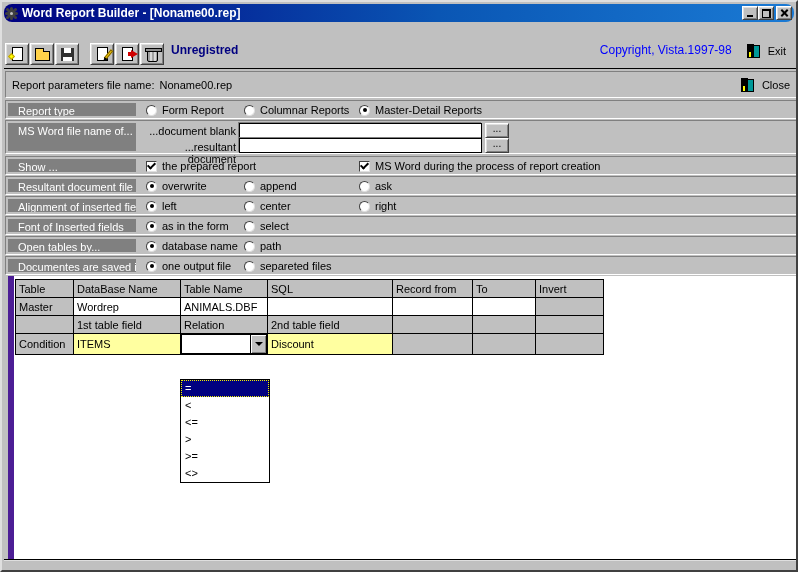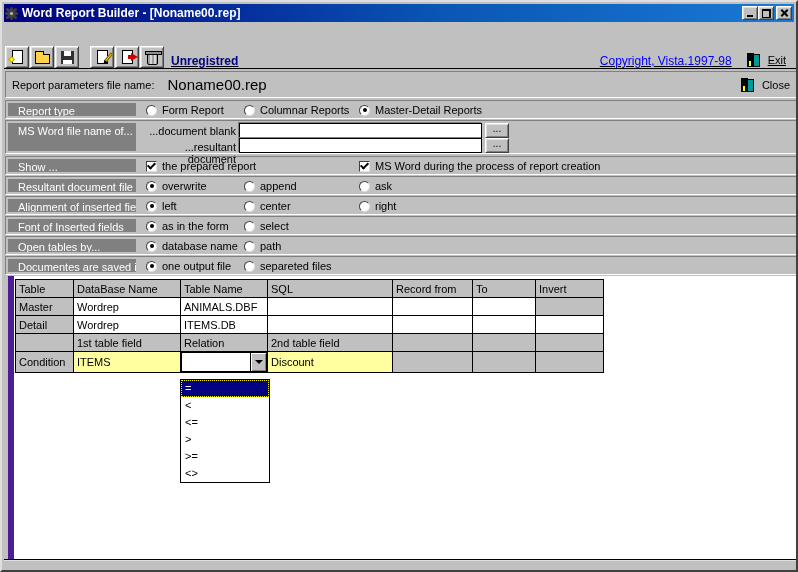--- a/index.html
+++ b/index.html
@@ -6,21 +6,21 @@
   body { background:#000; font-family:"Liberation Sans", sans-serif; }
   .window{
     position:relative; width:798px; height:572px; background:#c0c0c0;
     border:2px solid; border-color:#dfdfdf #404040 #404040 #dfdfdf;
     font-size:11px; color:#000; overflow:hidden;
   }
   
   .titlebar{
     position:absolute; left:2px; top:2px; width:790px; height:18px;
     background:linear-gradient(90deg,#000080 0%,#0a56b4 55%,#1a7ad4 100%);
-    display:flex; align-items:center; padding:0 2px;
+    display:flex; align-items:center; padding:0 2px;border-radius:8px;
   }
   .titlebar .title{ color:#fff; font-weight:bold; font-size:12px; margin-left:5px; white-space:nowrap; }
   .winbtns{ margin-left:auto; display:flex; }
   .winbtn{
     width:16px; height:14px; background:#c0c0c0;
     border:1px solid; border-color:#fff #404040 #404040 #fff;
     box-shadow:inset 1px 1px 0 #dfdfdf, inset -1px -1px 0 #808080;
     display:flex; align-items:center; justify-content:center; position:relative;
   }
   .winbtn.close{ margin-left:2px; }
@@ -44,21 +44,21 @@
   .menubar{
     position:absolute; left:2px; top:20px; width:790px; height:19px; background:#c0c0c0;
     display:flex; align-items:center; padding:0 2px;
     border-bottom:1px solid #808080; box-shadow:0 1px 0 #fff;
   }
   .menu-item{ padding:2px 8px; cursor:default; }
   .menu-item.u-first::first-letter{ text-decoration:underline; }
   
   .toolbar{
     position:absolute; left:2px; top:41px; width:790px; height:25px;
-    display:flex; align-items:flex-end; padding-left:1px;text-decoration:underline;
+    display:flex; align-items:flex-start; padding-left:1px;
   }
   .tb-btn{
     width:24px; height:22px; background:#c0c0c0; margin-right:1px;
     border:1px solid; border-color:#fff #404040 #404040 #fff;
     box-shadow:inset 1px 1px 0 #dfdfdf, inset -1px -1px 0 #808080;
     display:flex; align-items:center; justify-content:center; position:relative;
   }
   .tb-gap{ width:10px; }
   .unregistered{ font-weight:bold; font-size:12px; color:#000080; margin-left:6px; }
   .copyright{ margin-left:auto; color:#0000ff; font-size:12px; }
@@ -81,21 +81,21 @@
   
   .icon-door{ width:16px; height:16px; position:relative; flex:0 0 auto; }
   .icon-door .frame{ position:absolute; left:1px; top:1px; width:7px; height:14px; background:#000; }
   .icon-door .light{ position:absolute; left:3px; bottom:2px; width:2px; height:5px; background:#ffff00; }
   .icon-door .panel{ position:absolute; left:7px; top:2px; width:7px; height:13px; background:#009898; border:1px solid #000; }
   
   .client{ position:absolute; left:2px; top:66px; width:794px; height:504px; background:#c0c0c0; border-top:1px solid #000; }
   .etched{ border:1px solid; border-color:#808080 #fff #fff #808080; }
   .param-panel{ position:absolute; left:1px; top:2px; width:792px; height:27px; display:flex; align-items:center; }
   .param-panel .p-label{ margin-left:6px; }
-  .param-panel .p-file{ font-size:15px; margin-left:13px; }
+  .param-panel .p-file{ font-size:11px; margin-left:5px; }
   .close-box{ margin-left:auto; margin-right:6px; display:flex; align-items:center; cursor:default; }
   
   .opt-row{ position:absolute; left:1px; width:792px; height:19px; }
   .opt-label{
     position:absolute; left:2px; top:2px; bottom:2px; width:128px;
     background:#808080; color:#fff; padding:2px 0 0 10px; overflow:hidden; white-space:nowrap;
   }
   .ctl{ position:absolute; top:3px; display:flex; align-items:center; white-space:nowrap; }
   .pos-a{ left:140px; } .pos-b{ left:238px; } .pos-c{ left:353px; }
   .radio{ width:11px; height:11px; border-radius:50%; background:#fff; border:1px solid; border-color:#404040 #dfdfdf #dfdfdf #404040; display:flex; flex:0 0 auto; }
@@ -341,29 +341,20 @@
         <tr>
           <td class="gray">Master</td>
           <td class="white">Wordrep</td>
           <td class="white">ANIMALS.DBF</td>
           <td class="white"></td>
           <td class="white"></td>
           <td class="white"></td>
           <td class="gray"></td>
         </tr>
         <tr>
-          <td class="gray">Detail</td>
-          <td class="white">Wordrep</td>
-          <td class="white">ITEMS.DB</td>
-          <td class="white"></td>
-          <td class="white"></td>
-          <td class="white"></td>
-          <td class="white"></td>
-        </tr>
-        <tr>
           <td class="gray"></td>
           <td class="gray">1st table field</td>
           <td class="gray">Relation</td>
           <td class="gray">2nd table field</td>
           <td class="gray"></td>
           <td class="gray"></td>
           <td class="gray"></td>
         </tr>
         <tr class="cond">
           <td class="gray">Condition</td>

